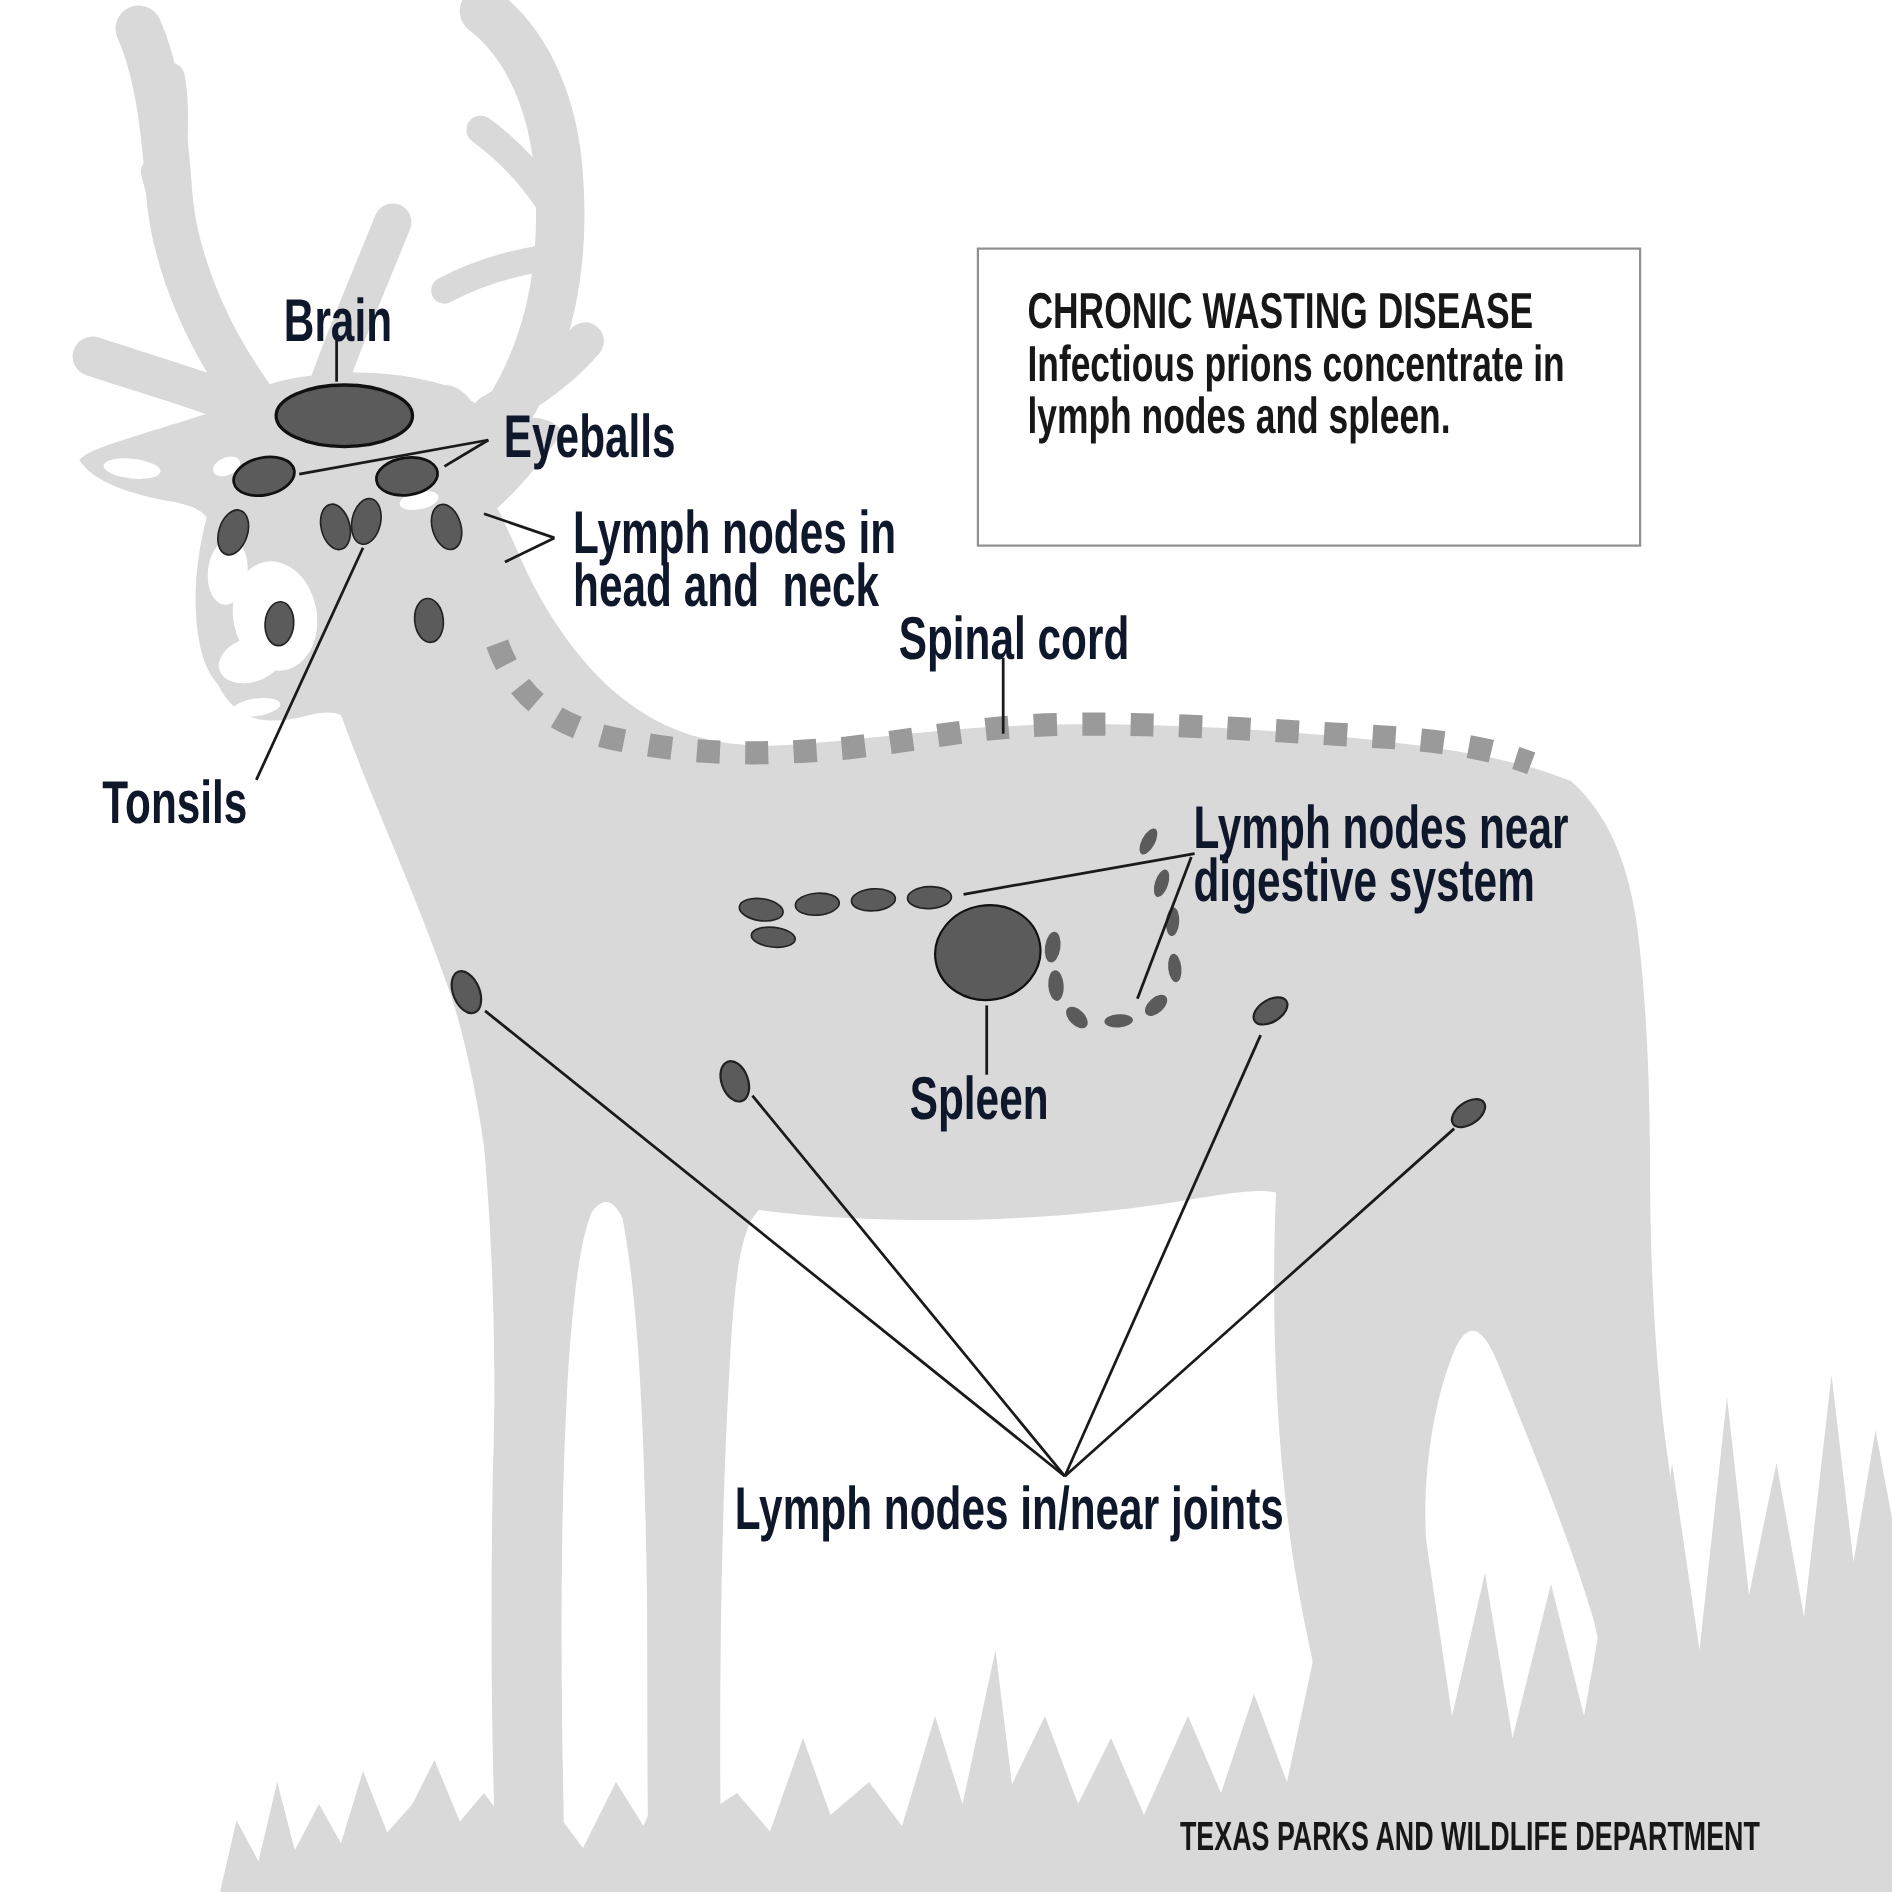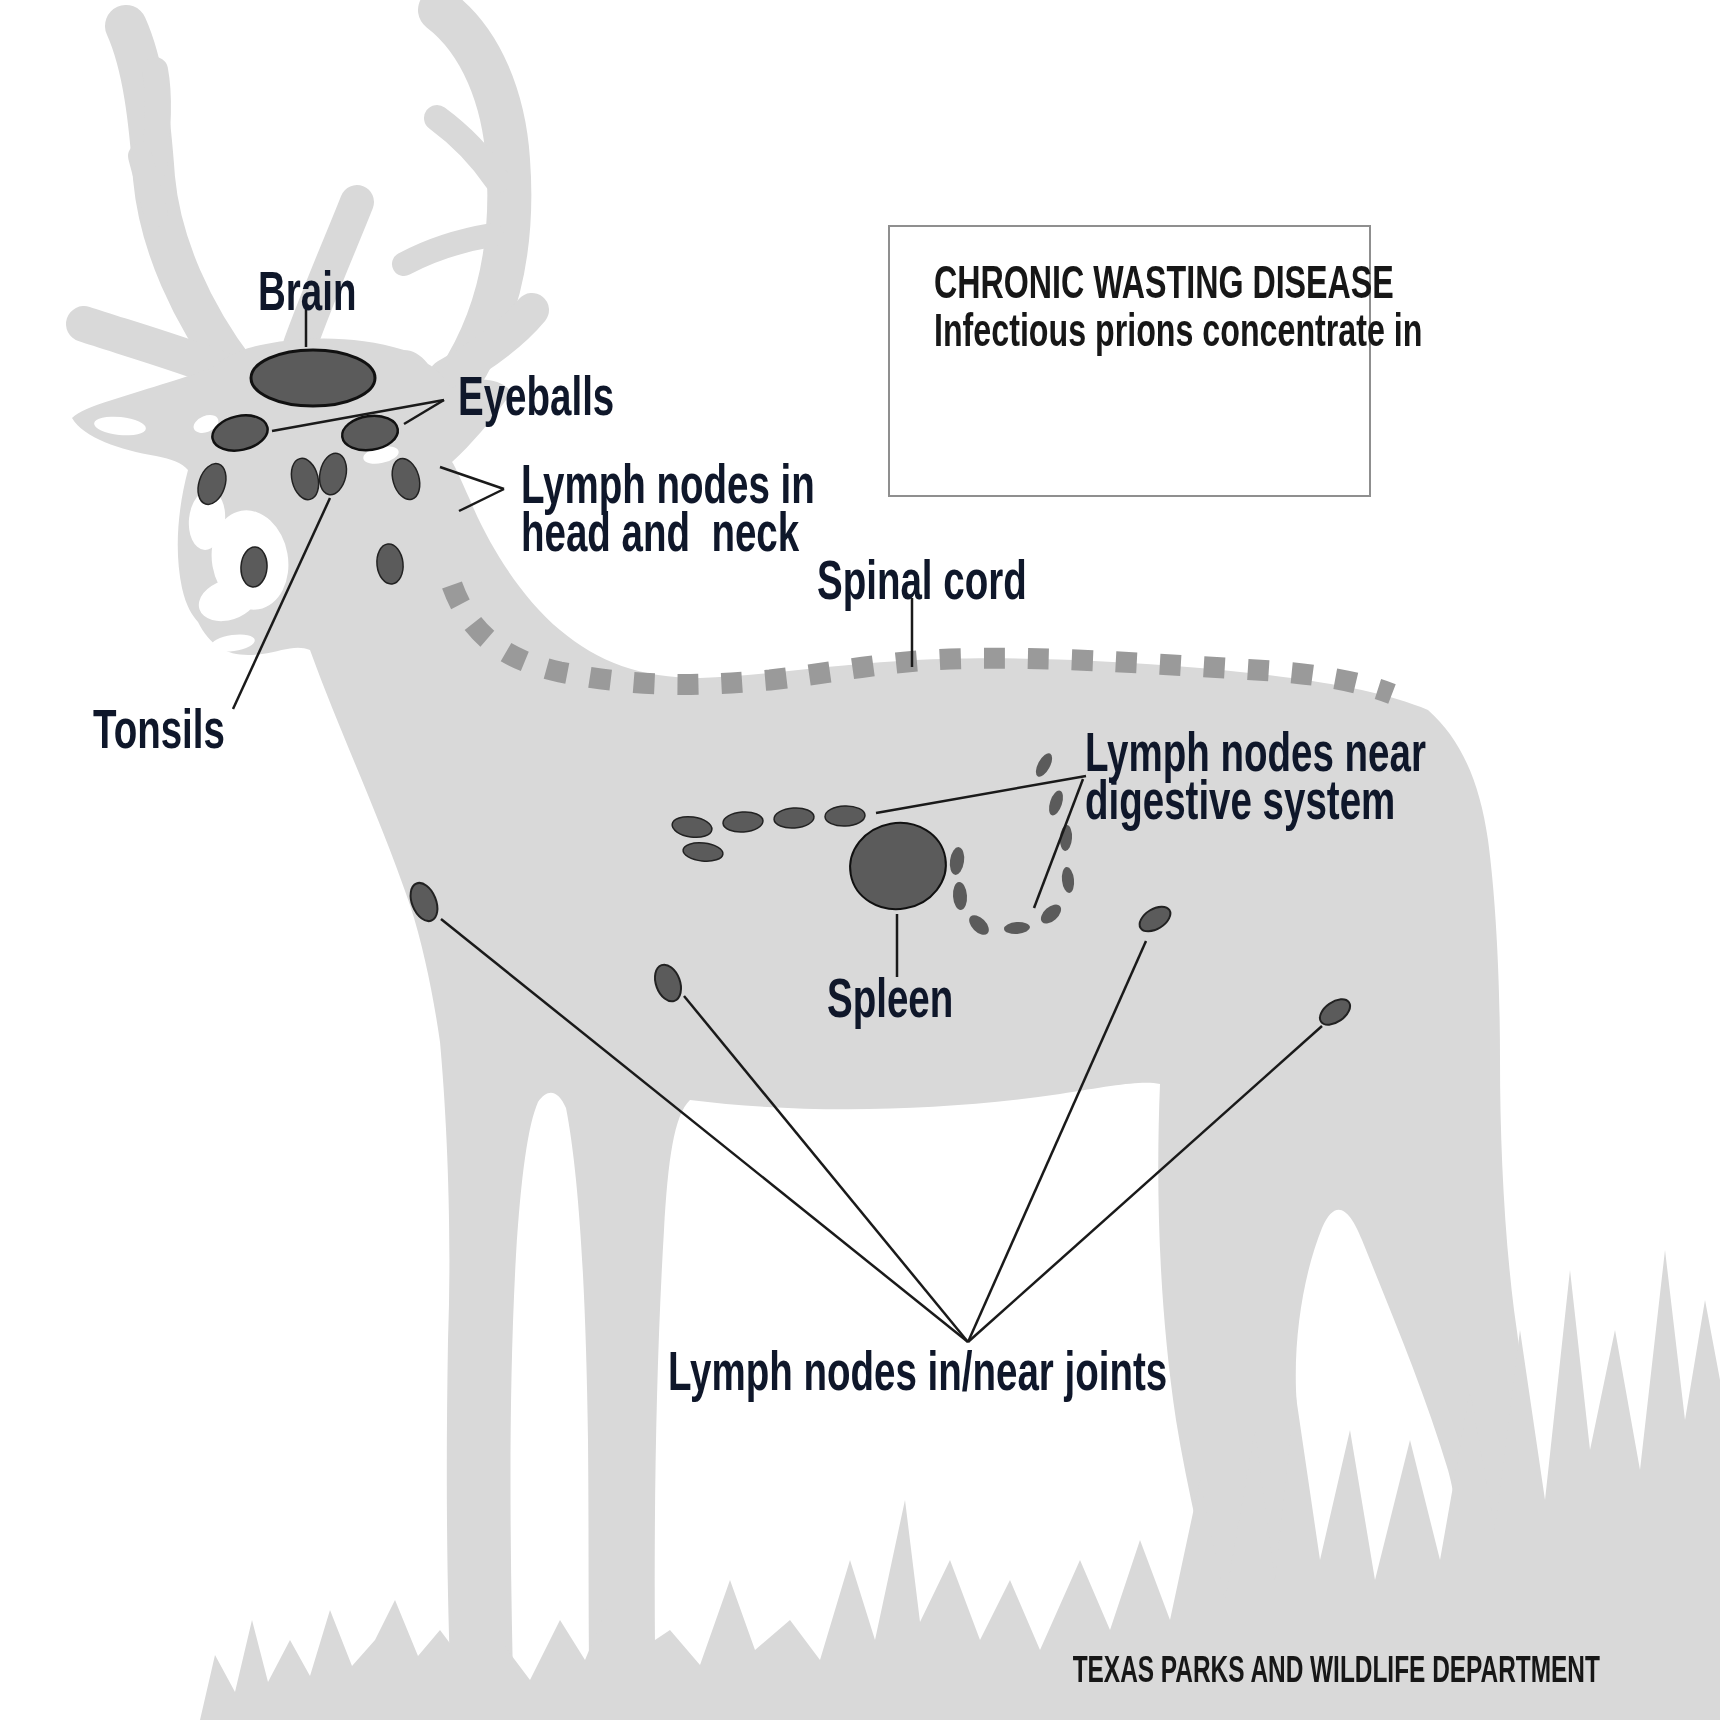--- a/index.html
+++ b/index.html
@@ -1,21 +1,21 @@
 <!DOCTYPE html>
 <html><head>
 <meta charset="utf-8">
 <style>
   html,body{margin:0;padding:0;background:#fff;}
   .stage{position:relative;width:1720px;height:1720px;overflow:hidden;background:#fff;
          font-family:"Liberation Sans",sans-serif;}
   .stage svg{position:absolute;left:0;top:0;}
   .lbl{position:absolute;font-weight:700;font-size:55px;line-height:48px;color:#0f172a;}
   .cond{display:inline-block;transform:scaleX(0.70);transform-origin:0 0;white-space:pre;}
-  .info-box{position:absolute;left:888px;top:225px;width:483px;height:272px;box-sizing:border-box;
+  .info-box{position:absolute;left:888px;top:225px;width:604px;height:272px;box-sizing:border-box;
             border:2px solid #8f8f8f;background:#ffffff;padding:31px 16px 0 44px;}
   .info-box .line{font-weight:700;font-size:46px;line-height:48px;color:#171717;}
   .footer{position:absolute;right:120px;top:1650px;font-weight:700;font-size:37px;line-height:40px;color:#171717;}
   .footer .cond-r{display:inline-block;transform:scaleX(0.66);transform-origin:100% 0;white-space:pre;}
 </style>
 </head>
 <body>
 
 <div class="stage">
 
@@ -213,19 +213,22 @@
     <span class="cond">Lymph nodes in/near joints</span>
   </div>
 
   <div class="info-box">
     <div class="line">
       <span class="cond">CHRONIC WASTING DISEASE</span>
     </div>
     <div class="line">
       <span class="cond">Infectious prions concentrate in</span>
     </div>
+    <div class="line">
+      <span class="cond">lymph nodes and spleen.</span>
+    </div>
   </div>
 
   <div class="footer">
     <span class="cond-r">TEXAS PARKS AND WILDLIFE DEPARTMENT</span>
   </div>
 
 </div>
 
 </body></html>

